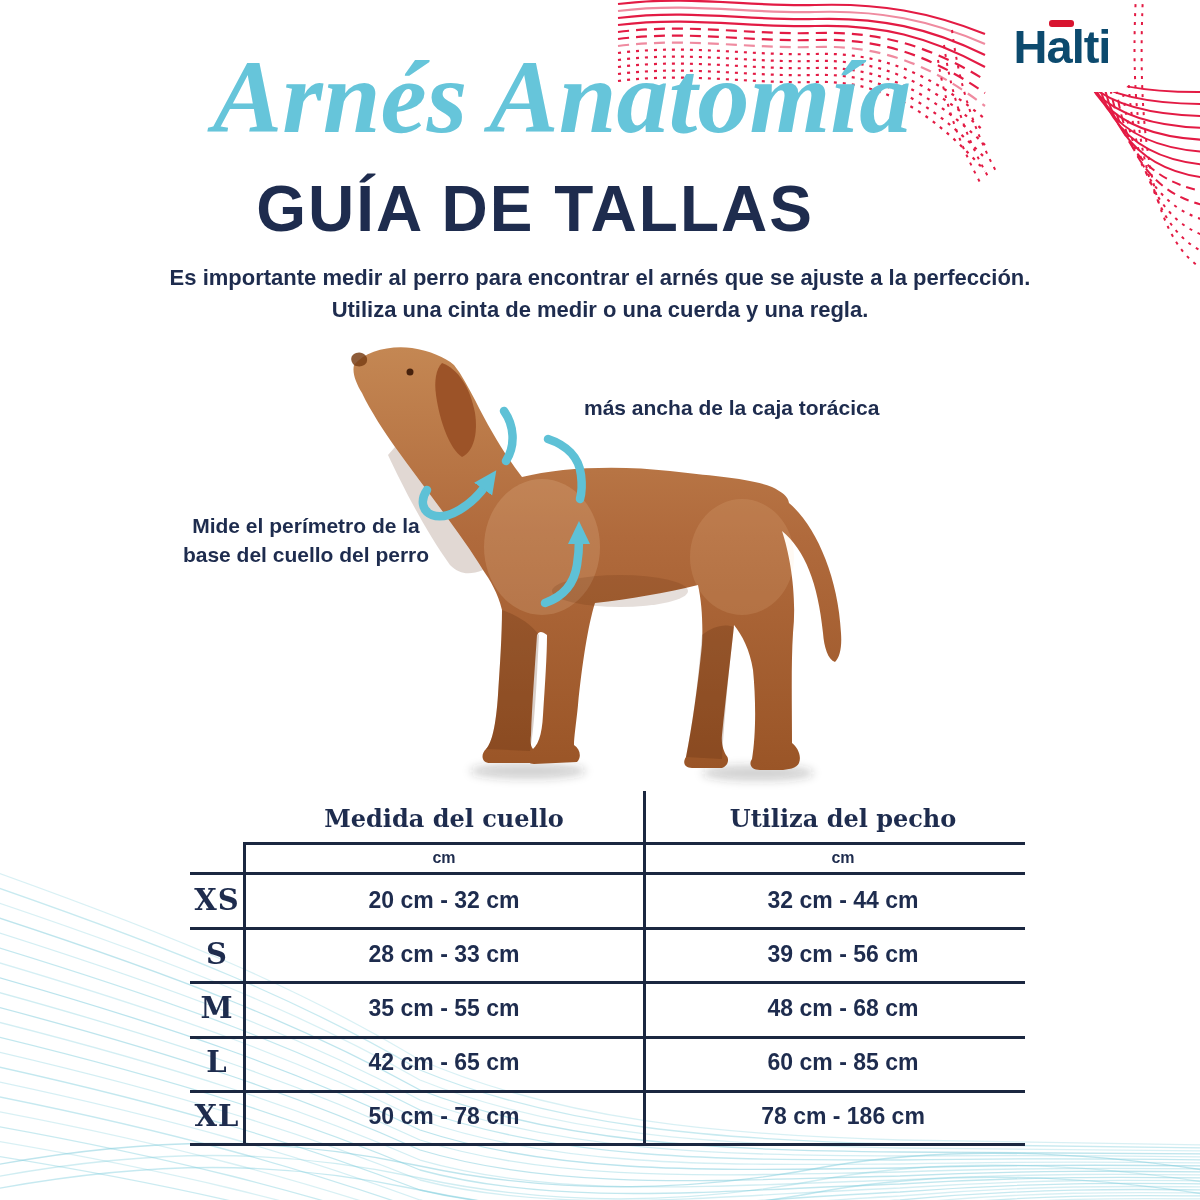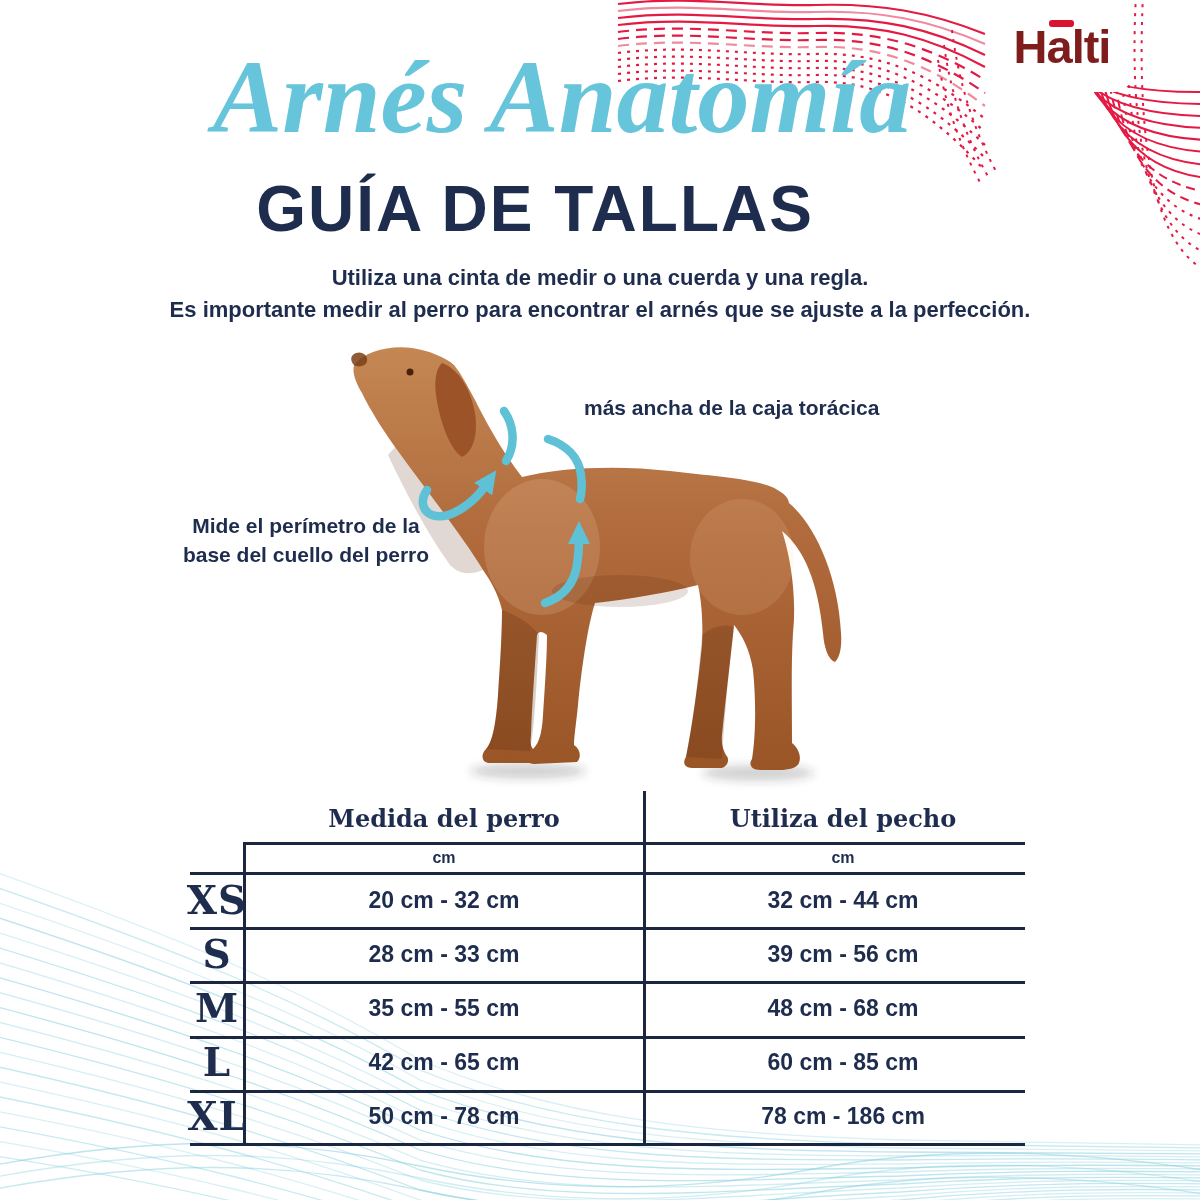--- a/index.html
+++ b/index.html
@@ -5,42 +5,42 @@
   html,body{margin:0;padding:0;background:#ffffff;}
   #page{position:relative;width:1200px;height:1200px;overflow:hidden;background:#ffffff;
         font-family:"Liberation Sans",sans-serif;}
   .abs{position:absolute;}
   
   #top-waves{left:600px;top:0;width:600px;height:430px;z-index:1;}
   #bottom-waves{left:0;top:830px;width:1200px;height:370px;z-index:1;}
   
   .logo{left:992px;top:0;width:140px;height:92px;background:#ffffff;z-index:5;
         border-radius:0 0 18px 18px;display:flex;align-items:center;justify-content:center;}
-  .logo-text{color:#7f1d1d;font-weight:700;font-size:47px;letter-spacing:-1px;position:relative;}
+  .logo-text{color:#0c4a6e;font-weight:700;font-size:47px;letter-spacing:-1px;position:relative;}
   .logo-bar{position:absolute;left:57px;top:20px;width:25px;height:7px;background:#d8142f;border-radius:3px;}
   
   .title-script{left:0;top:42px;width:1200px;text-align:center;transform:translateX(-38px);
         font-family:"Liberation Serif",cursive,serif;font-style:italic;font-weight:700;
         font-size:104px;line-height:1.05;color:#66c5da;z-index:3;}
   .title-main{left:0;top:172px;width:1200px;text-align:center;transform:translateX(-65px);
         font-size:64px;font-weight:700;letter-spacing:2px;color:#1e2c4e;z-index:3;}
   .intro{left:0;top:262px;width:1200px;text-align:center;font-size:22px;font-weight:700;
         line-height:1.47;color:#1e2c4e;z-index:3;}
   
   .note{font-size:21px;font-weight:700;color:#1e2c4e;line-height:1.38;z-index:3;}
   .note-chest{left:584px;top:394px;width:340px;text-align:left;}
   .note-neck{left:172px;top:512px;width:268px;text-align:center;}
   
   #dog{left:290px;top:335px;width:600px;height:470px;z-index:2;}
   
   .tline{position:absolute;background:#1b2740;z-index:3;}
   .tcell{position:absolute;z-index:3;color:#1e2c4e;text-align:center;transform:translate(-50%,-50%);white-space:nowrap;}
   .th{font-family:"DejaVu Serif","Liberation Serif",serif;font-weight:700;font-size:24px;}
   .tunit{font-family:Liberation Sans, sans-serif;font-weight:700;font-size:16px;}
-  .tsize{font-family:"DejaVu Serif","Liberation Serif",serif;font-weight:700;font-size:39px;letter-spacing:1px;}
+  .tsize{font-family:"DejaVu Serif","Liberation Serif",serif;font-weight:700;font-size:29px;letter-spacing:1px;}
   .tval{font-size:23px;font-weight:700;}
 </style>
 </head>
 <body>
 
 <div id="page">
 
   <svg id="top-waves" class="abs" viewBox="0 0 600 430" fill="none" xmlns="http://www.w3.org/2000/svg">
     <g stroke="#e31b44" stroke-width="2.2">
       <path d="M18 4  C 90 -5,150 7,215 5  C 280 3,330 12,385 34"></path>
@@ -106,22 +106,22 @@
   </svg>
 
   <div class="abs logo">
     <span class="logo-text">Halti</span>
     <span class="logo-bar"></span>
   </div>
 
   <div class="abs title-script">Arnés Anatomía</div>
   <div class="abs title-main">GUÍA DE TALLAS</div>
   <div class="abs intro">
+    <div>Es importante medir al perro para encontrar el arnés que se ajuste a la perfección.</div>
     <div>Utiliza una cinta de medir o una cuerda y una regla.</div>
-    <div>Es importante medir al perro para encontrar el arnés que se ajuste a la perfección.</div>
   </div>
 
   <div class="abs note note-chest">
     <div>más ancha de la caja torácica</div>
   </div>
   <div class="abs note note-neck">
     <div>Mide el perímetro de la</div>
     <div>base del cuello del perro</div>
   </div>
 
@@ -217,21 +217,21 @@
     <div class="tline" style="left:243px;top:842px;width:3px;height:304px;"></div>
 
     <div class="tline" style="left:243px;top:842px;width:782px;height:3px;"></div>
     <div class="tline" style="left:190px;top:872px;width:835px;height:3px;"></div>
     <div class="tline" style="left:190px;top:927px;width:835px;height:3px;"></div>
     <div class="tline" style="left:190px;top:981px;width:835px;height:3px;"></div>
     <div class="tline" style="left:190px;top:1036px;width:835px;height:3px;"></div>
     <div class="tline" style="left:190px;top:1090px;width:835px;height:3px;"></div>
     <div class="tline" style="left:190px;top:1143px;width:835px;height:3px;"></div>
 
-    <div class="tcell th" style="left:444px;top:818px;">Medida del perro</div>
+    <div class="tcell th" style="left:444px;top:818px;">Medida del cuello</div>
     <div class="tcell th" style="left:843px;top:818px;">Utiliza del pecho</div>
     <div class="tcell tunit" style="left:444px;top:858px;">cm</div>
     <div class="tcell tunit" style="left:843px;top:858px;">cm</div>
 
     <div class="tcell tsize" style="left:217px;top:900px;">XS</div>
     <div class="tcell tval" style="left:444px;top:900px;">20 cm - 32 cm</div>
     <div class="tcell tval" style="left:843px;top:900px;">32 cm - 44 cm</div>
 
     <div class="tcell tsize" style="left:217px;top:954px;">S</div>
     <div class="tcell tval" style="left:444px;top:954px;">28 cm - 33 cm</div>

